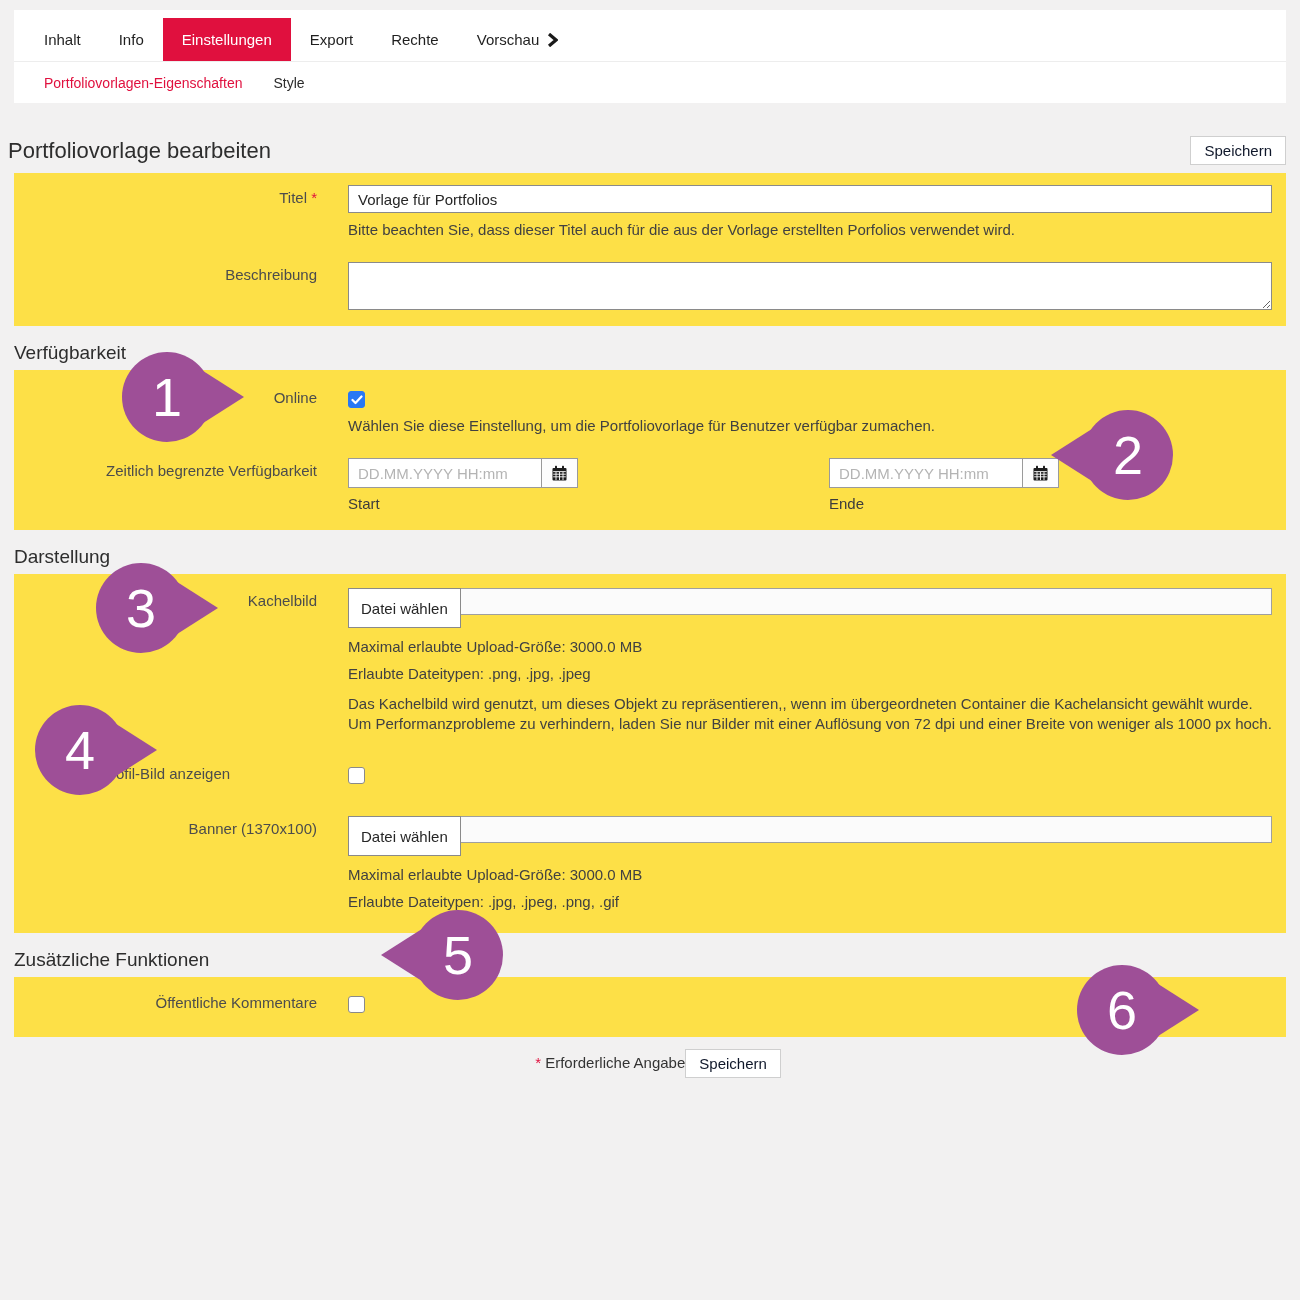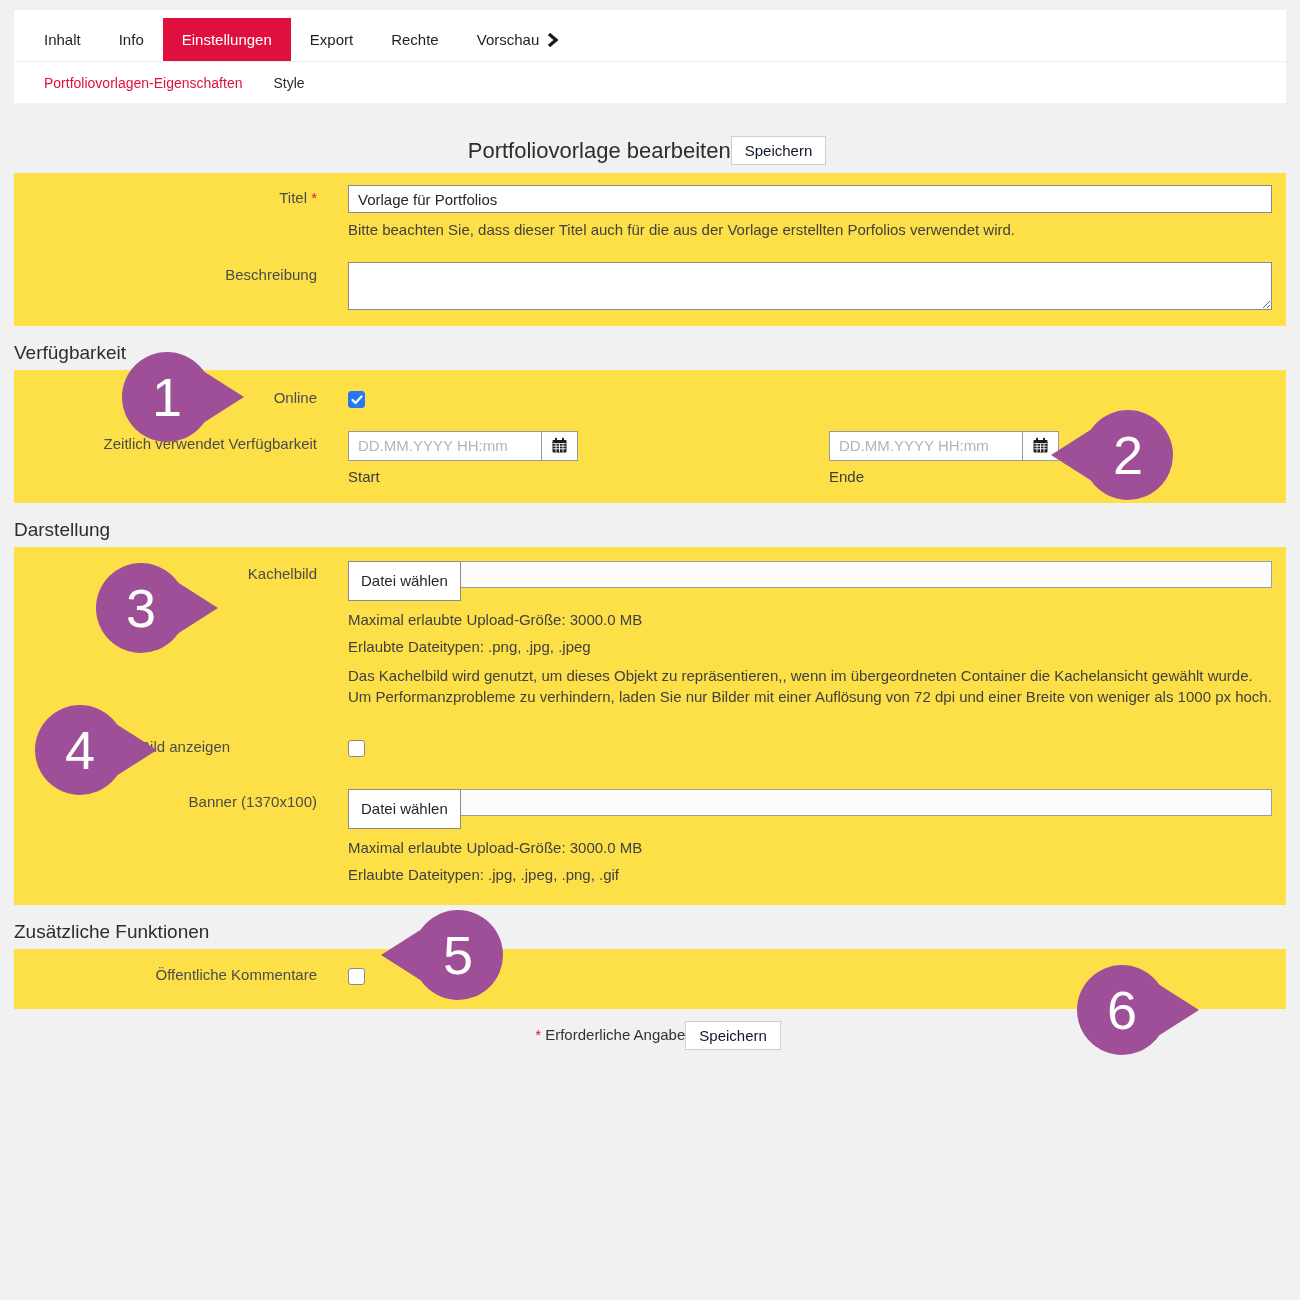--- a/index.html
+++ b/index.html
@@ -11,21 +11,21 @@
   .topbar { position:absolute; left:14px; right:14px; top:10px; background:#fff; }
   .tabs-row { display:flex; align-items:stretch; height:52px; border-bottom:1px solid #ededed; padding-left:11px; }
   .tab { display:flex; align-items:center; gap:8px; padding:0 19px; margin-top:8px; font-size:15px; color:#1f1f1f; cursor:pointer; }
   .tab.active { background:#e0103e; color:#fff; }
   .chev-icon { display:inline-block; width:11px; height:14px; }
   .subtabs-row { display:flex; align-items:center; height:41px; padding-left:30px; gap:31px; }
   .subtab { font-size:14px; color:#2b2b2b; cursor:pointer; }
   .subtab.active { color:#e0103e; }
 
   
-  .head-row { display:flex; justify-content:center; align-items:center; margin:33px 14px 8px 8px; }
+  .head-row { display:flex; justify-content:space-between; align-items:center; margin:33px 14px 8px 8px; }
   .page-title { font-size:22px; font-weight:400; color:#2d2d2d; }
   .btn { background:#fff; border:1px solid #cfcfcf; font-size:15px; color:#0f172a; padding:4px 13px; height:29px; font-family:inherit; cursor:pointer; }
   .section-title { font-size:19px; font-weight:400; color:#2d2d2d; margin:16px 14px 6px 14px; }
 
   
   .form-block { margin:0 14px; background:#fde047; padding:12px 14px 12px 0; }
   .frow { display:flex; align-items:flex-start; }
   .flabel { width:334px; min-width:334px; padding-right:31px; text-align:right; font-size:15px; color:#4c4c4c; padding-top:4px; }
   .fctrl { flex:1; min-width:0; }
   .byline { font-size:15px; color:#414141; margin-top:7px; line-height:1.35; }
@@ -132,24 +132,25 @@
   <div class="section-title">Verfügbarkeit</div>
   <div class="form-block" style="padding-top:18px; padding-bottom:18px;">
     <div class="frow">
       <div class="flabel" style="padding-top:1px;">Online</div>
       <div class="fctrl">
         <span class="cb checked">
           <svg width="12" height="10" viewBox="0 0 12 10">
               <path d="M1.5 5 L4.5 8 L10.5 1.5" fill="none" stroke="#fff" stroke-width="2.2" stroke-linecap="round" stroke-linejoin="round"></path>
             </svg>
         </span>
+        <div class="byline">Wählen Sie diese Einstellung, um die Portfoliovorlage für Benutzer verfügbar zumachen.</div>
       </div>
     </div>
     <div class="frow date-row">
-      <div class="flabel">Zeitlich verwendet Verfügbarkeit</div>
+      <div class="flabel">Zeitlich begrenzte Verfügbarkeit</div>
       <div class="fctrl" style="display:flex;">
         <div>
           <div class="dategroup">
             <input class="date-input" type="text" placeholder="DD.MM.YYYY HH:mm" style="">
             <span class="cal-btn">
               <svg width="17" height="17" viewBox="0 0 17 17">
                 <rect x="1.5" y="3" width="14" height="12.5" rx="1" fill="#1d1d1d"></rect>
                 <rect x="4" y="0.8" width="2" height="3.4" rx="0.6" fill="#1d1d1d"></rect>
                 <rect x="11" y="0.8" width="2" height="3.4" rx="0.6" fill="#1d1d1d"></rect>
                 <g stroke="#fff" stroke-width="0.9">

